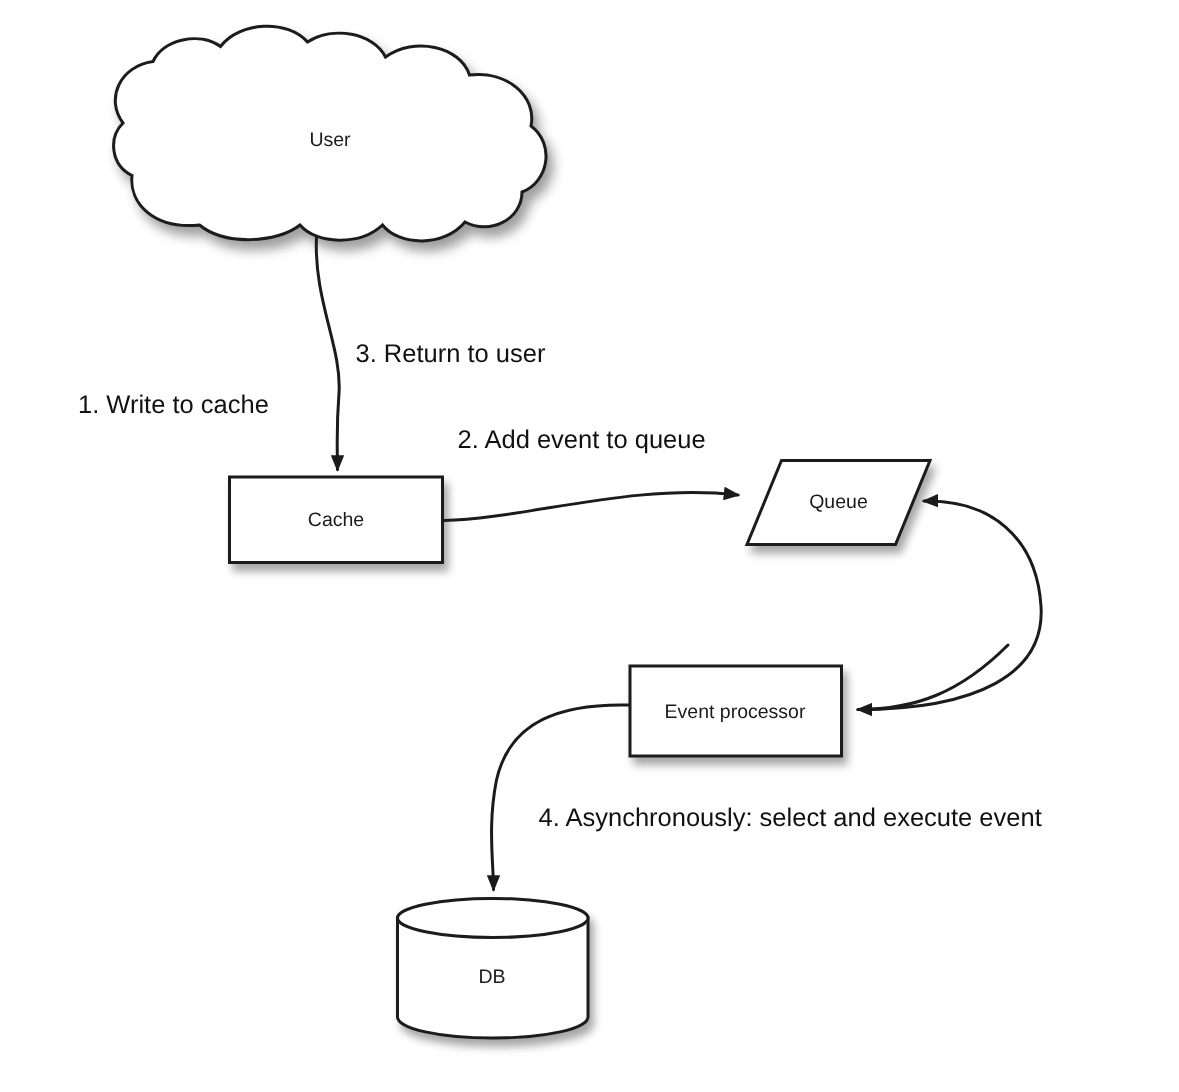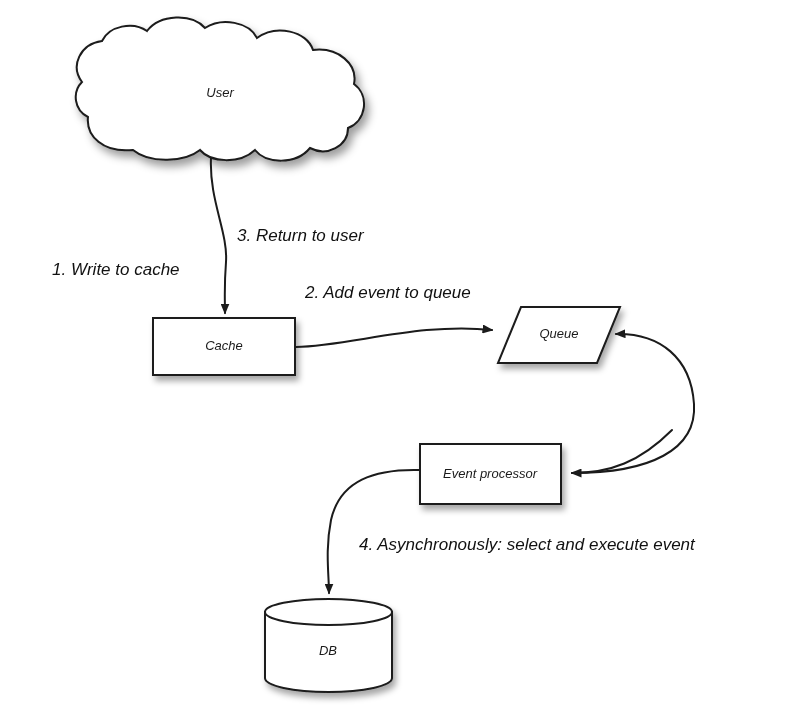--- a/index.html
+++ b/index.html
@@ -8,21 +8,20 @@
     padding: 0;
     background: #ffffff;
   }
   #canvas {
     position: relative;
     width: 786px;
     height: 728px;
     background: #ffffff;
     overflow: hidden;
     font-family: "Liberation Sans", "DejaVu Sans", sans-serif;
-    font-style: italic;
   }
   #diagram-svg {
     position: absolute;
     left: 0;
     top: 0;
     width: 786px;
     height: 728px;
   }
   .node-label {
     font-family: "Liberation Sans", "DejaVu Sans", sans-serif;

